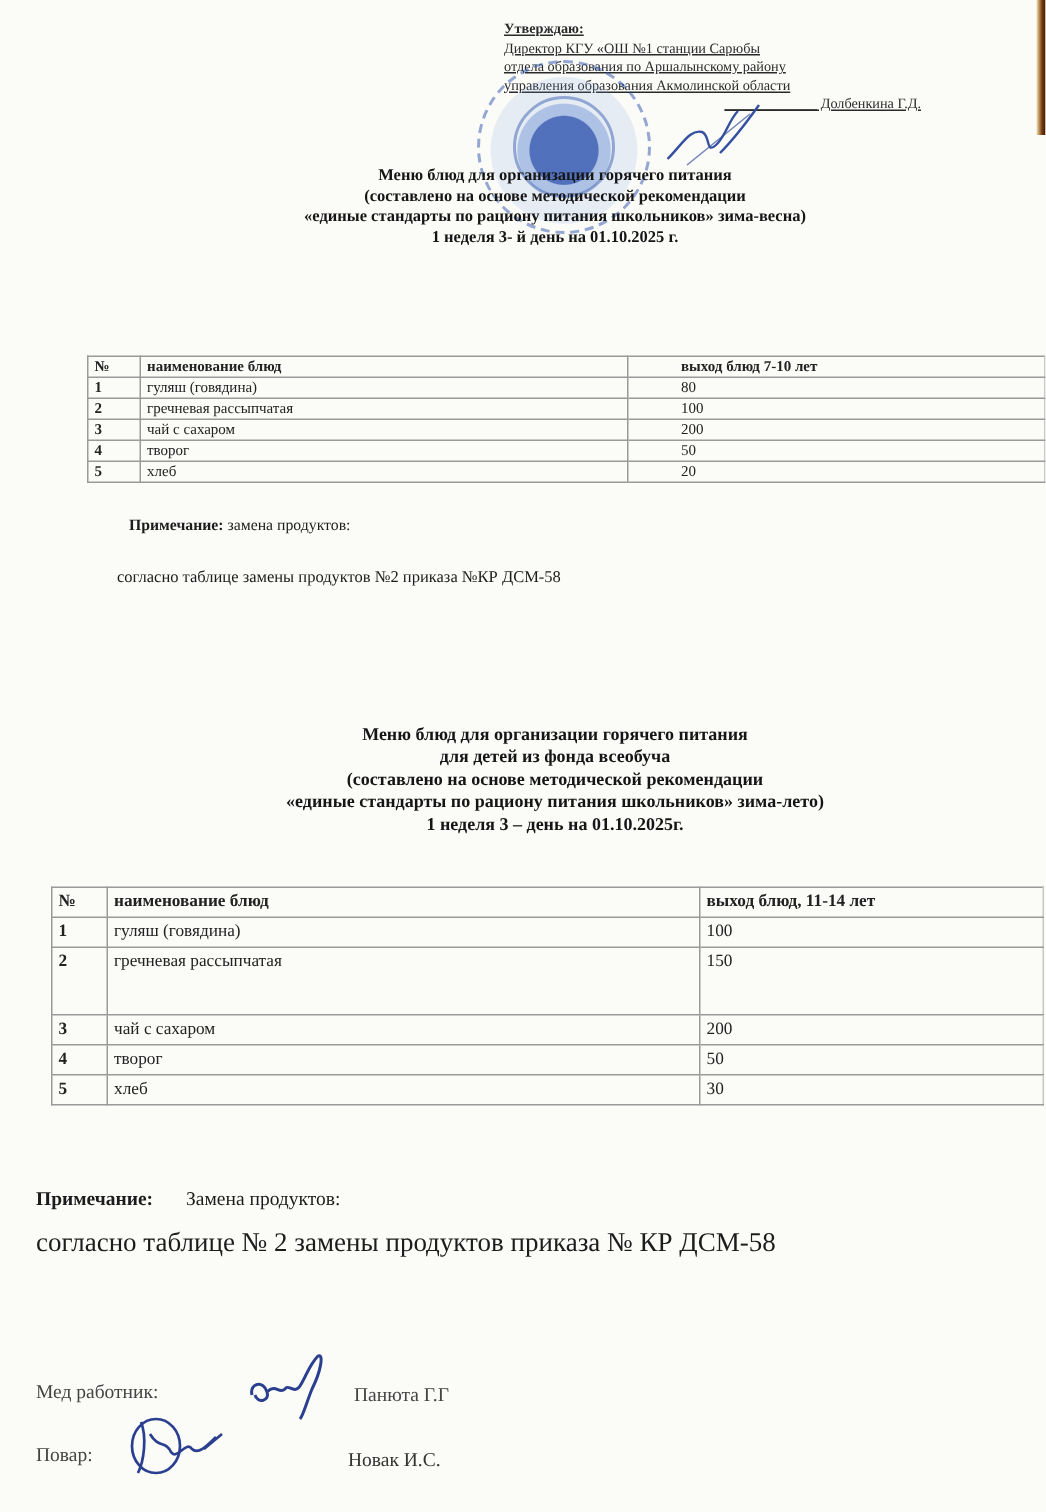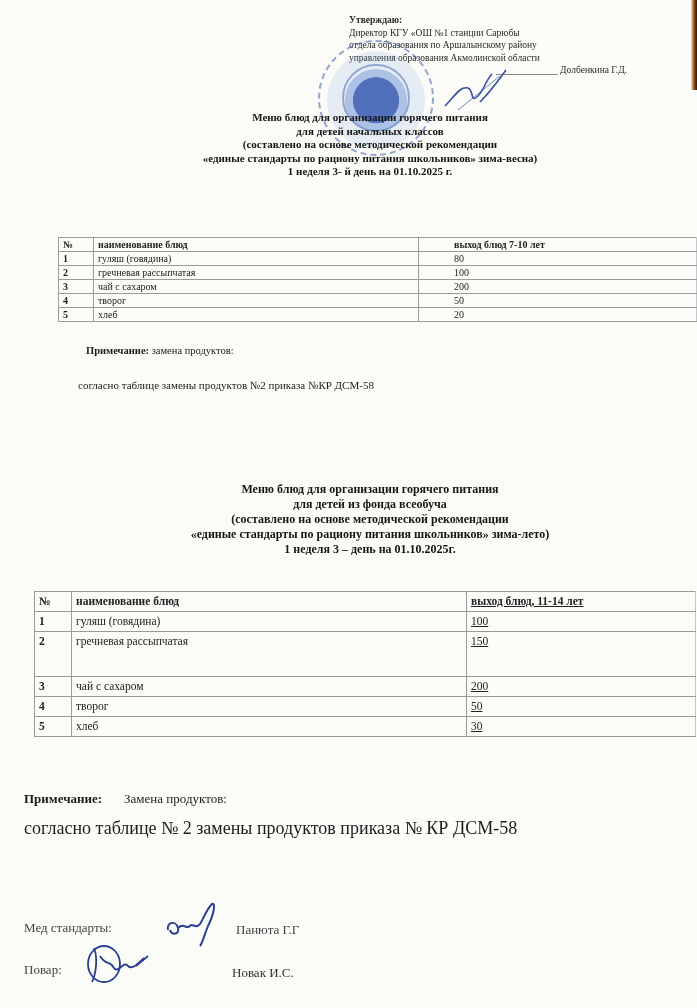--- a/index.html
+++ b/index.html
@@ -22,26 +22,27 @@
       right: 0;
       top: 0;
       width: 6px;
       height: 90px;
       background: linear-gradient(to right, #f3e4b0, #7a3b10 60%, #3a1a05);
     }
 
     
     .approval {
       position: absolute;
-      left: 349px;
+      left: 336px;
       top: 14px;
       width: 280px;
       font-size: 9.5px;
       line-height: 12.5px;
       color: #2a2a2a;
+      text-decoration: underline;
     }
     .approval .line { white-space: nowrap; }
     .approval .line.r { text-align: right; padding-right: 2px; }
 
     
     .stamp {
       position: absolute;
       left: 318px;
       top: 40px;
       width: 112px;
@@ -102,21 +103,21 @@
     .t1 { left: 58px; top: 237px; font-size: 10px; }
     .t1 td { height: 13px; line-height: 13px; }
     .t1 .c-num { width: 26px; }
     .t1 .c-name { width: 316px; }
     .t1 .c-val { width: 238px; padding-left: 35px; }
 
     .t2 { left: 34px; top: 591px; font-size: 11.5px; }
     .t2 td { height: 19px; line-height: 18px; }
     .t2 .c-num { width: 28px; }
     .t2 .c-name { width: 386px; }
-    .t2 .c-val { width: 220px; text-decoration: underline; }
+    .t2 .c-val { width: 220px; }
     .t2 tr.tall td { height: 44px; }
 
     
     .note {
       position: absolute;
       white-space: nowrap;
     }
     .note b { font-weight: bold; }
     .n1a { left: 86px; top: 345px; font-size: 10.5px; }
     .n1b { left: 78px; top: 379px; font-size: 11px; }
@@ -156,21 +157,20 @@
   <div class="stamp-inner"></div>
 </div>
 
 <svg class="sig-director" viewBox="0 0 70 50">
   <path d="M5 40 C15 30, 20 20, 28 22 C34 24, 30 38, 38 30 C44 24, 46 14, 52 8 M40 36 C48 28, 56 18, 66 4" stroke="#3550a0" stroke-width="1.6" fill="none"></path>
   <path d="M18 44 L60 10" stroke="#3550a0" stroke-width="1" fill="none" opacity="0.7"></path>
 </svg>
 
 <div class="title-block title-1">
   <div>Меню блюд  для организации горячего питания</div>
-  <div>для детей  начальных классов</div>
   <div>(составлено на основе методической рекомендации</div>
   <div>«единые стандарты по рациону питания школьников» зима-весна)</div>
   <div>1 неделя 3- й день на 01.10.2025 г.</div>
 </div>
 
 <table class="menu t1">
   <tbody>
       <tr class="head">
     <td class="c-num">№</td>
     <td class="c-name">наименование блюд</td>
@@ -251,21 +251,21 @@
     <td class="c-val">30</td>
   </tr>
 </tbody>
   </table>
 
 <div class="note n2a">
   <b>Примечание:</b><span class="gap"></span><span>Замена продуктов:</span>
 </div>
 <div class="note n2b">согласно таблице № 2 замены продуктов приказа № КР ДСМ-58</div>
 
-<div class="sig-row sr1-label">Мед стандарты:</div>
+<div class="sig-row sr1-label">Мед работник:</div>
 <svg class="sig-svg sig-med" viewBox="0 0 60 50">
   <path d="M6 30 C4 22, 14 20, 16 28 C18 34, 10 36, 8 30 M16 28 C22 22, 24 30, 28 26 C30 22, 34 30, 38 24 C42 18, 44 10, 50 4 C54 2, 52 14, 46 26 C42 36, 40 44, 38 46" stroke="#2a3f8f" stroke-width="2" fill="none"></path>
 </svg>
 <div class="sig-row sr1-name">Панюта Г.Г</div>
 
 <div class="sig-row sr2-label">Повар:</div>
 <svg class="sig-svg sig-cook" viewBox="0 0 80 50">
   <ellipse cx="24" cy="26" rx="16" ry="18" stroke="#2a3f8f" stroke-width="1.8" fill="none"></ellipse>
   <path d="M14 10 C18 20, 16 36, 12 44 M20 18 C26 28, 30 22, 34 30 C38 36, 44 22, 48 28 C52 32, 58 26, 64 20 M56 28 L68 18" stroke="#2a3f8f" stroke-width="1.8" fill="none"></path>
 </svg>

